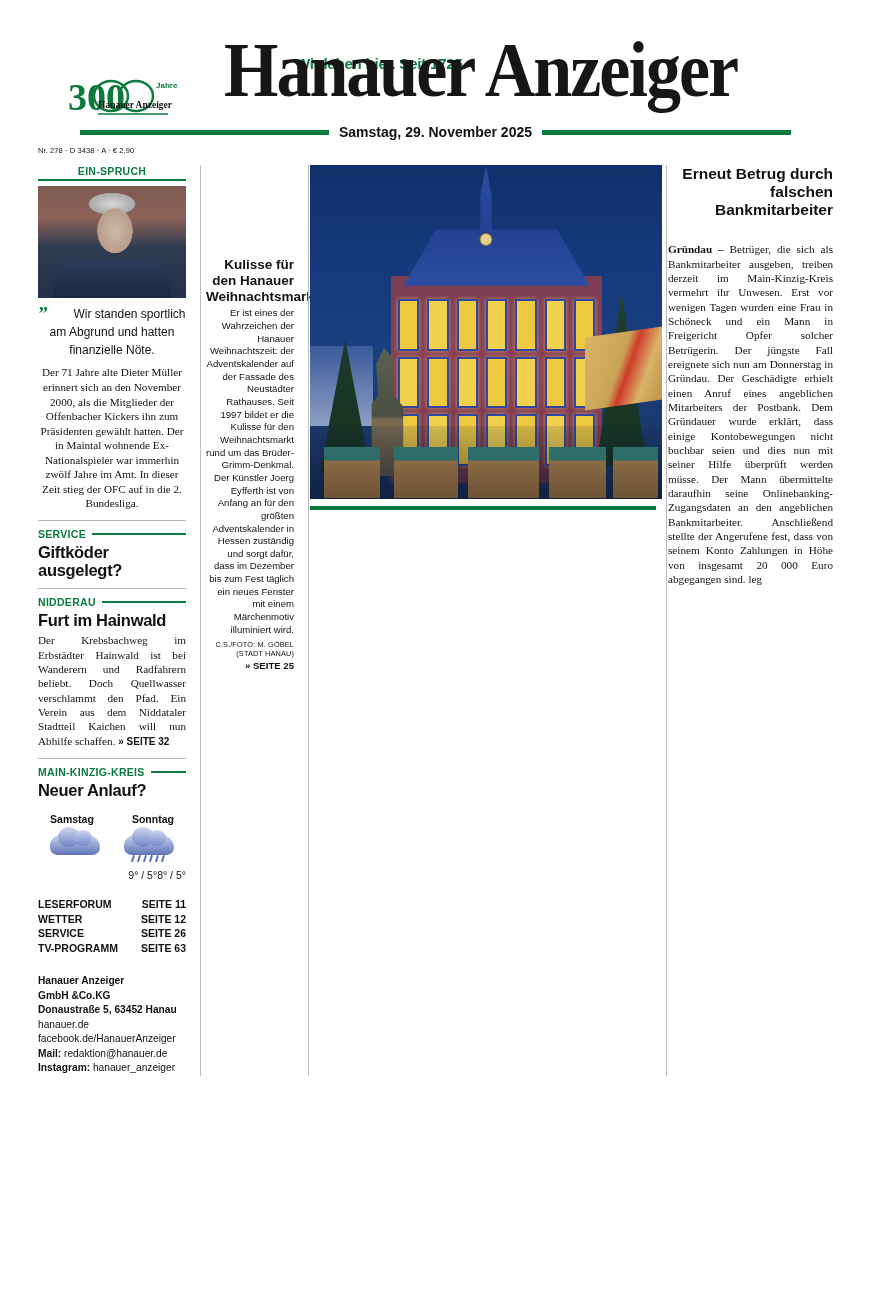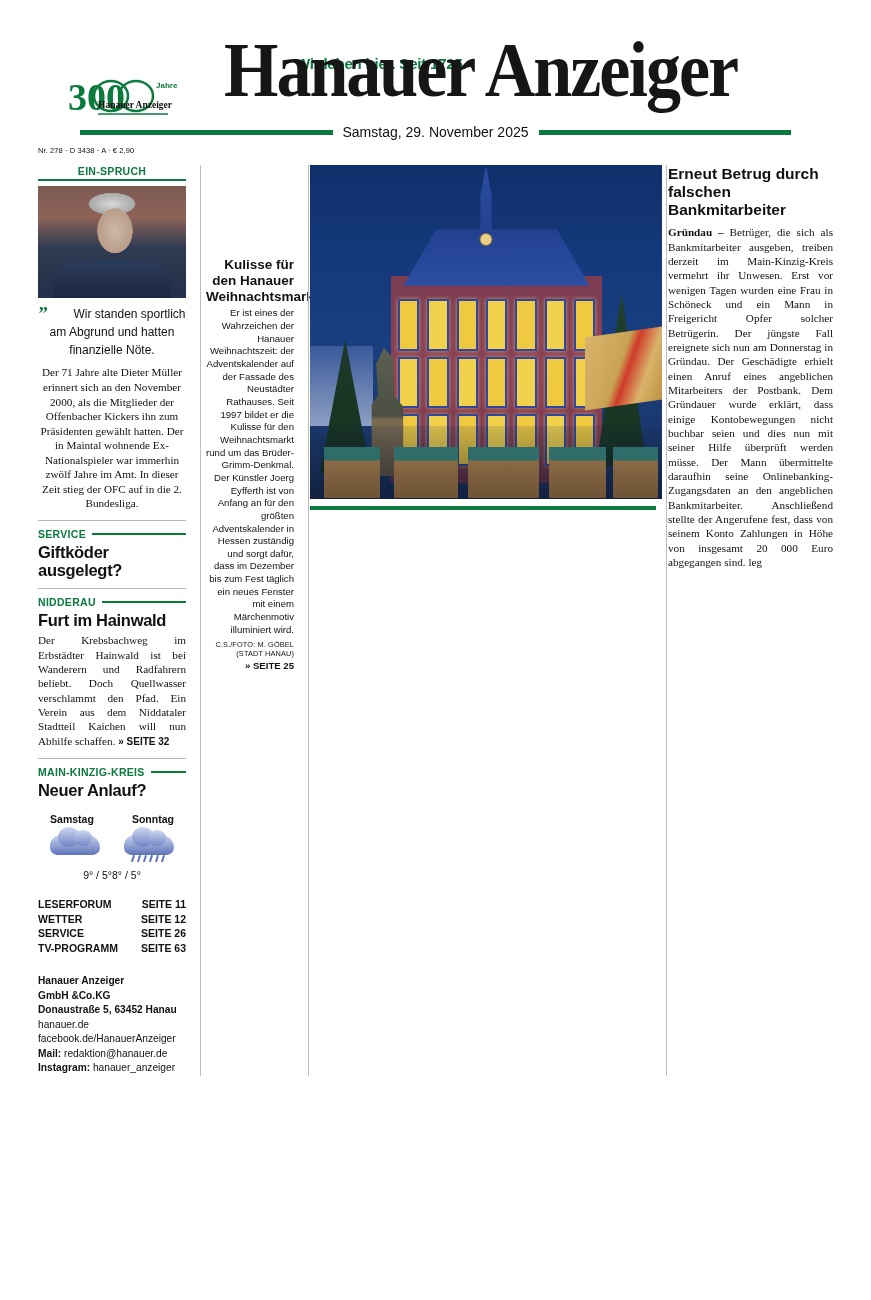--- a/index.html
+++ b/index.html
@@ -38,21 +38,21 @@
     transform-origin: top center;
   }
   .dateline-row {
     display: flex; align-items: center; gap: 10px;
     margin-top: 26px;
   }
   .dateline-rule { flex: 1 1 auto; height: 5px; background: #0a7a3d; }
   .dateline-rule.left { margin-left: 42px; }
   .dateline-rule.right { margin-right: 42px; }
   .dateline-text {
-    font-weight: normal; font-size: 14px; white-space: nowrap;
+    font-weight: bold; font-size: 14px; white-space: nowrap;
     font-family: "Liberation Sans", sans-serif;
   }
   .issueline {
     font-size: 7.5px; margin-top: 6px; letter-spacing: 0.1px;
   }
 
   
   .topgrid {
     display: grid;
     grid-template-columns: 158px 108px 352px 1fr;
@@ -186,29 +186,29 @@
   }
   .mp-banner {
     position: absolute; right: 0; bottom: 28%; width: 22%; height: 22%;
     background: linear-gradient(110deg, #d9b36a 0%, #c9a355 45%, #cf3b2a 55%, #d9b36a 75%, #c09244 100%);
     transform: skewY(-8deg);
   }
   .photo-rule { height: 4px; background: #0a7a3d; margin: 7px 0 0 6px; }
 
   
   .rc-title {
-    text-align: left; font-weight: bold; font-size: 15.5px;
-    line-height: 1.14; margin-bottom: 7px;
+    text-align: right; font-weight: bold; font-size: 15.5px;
+    line-height: 1.14; margin-bottom: 24px;
   }
 
   
   .weather { margin-top: 14px; }
   .w-days { display: flex; justify-content: space-around; font-weight: bold; font-size: 10.5px; gap: 14px; }
   .w-icons { display: flex; justify-content: space-around; margin: 4px 0 2px; }
-  .w-temps { display: flex; justify-content: center; font-size: 10.5px; margin-top: 2px; }
+  .w-temps { display: flex; justify-content: flex-end; font-size: 10.5px; margin-top: 2px; }
   .w-icon { width: 58px; height: 38px; position: relative; }
   .w-cloud {
     position: absolute; left: 4px; top: 6px; width: 50px; height: 20px;
     background: linear-gradient(180deg,#c9d4ef,#5f74b8); border-radius: 12px 14px 8px 8px;
   }
   .w-cloud:before {
     content:""; position: absolute; left: 8px; top: -8px; width: 22px; height: 20px;
     background: linear-gradient(180deg,#cfd9f2,#6d82c3); border-radius: 50%;
   }
   .w-cloud:after {

